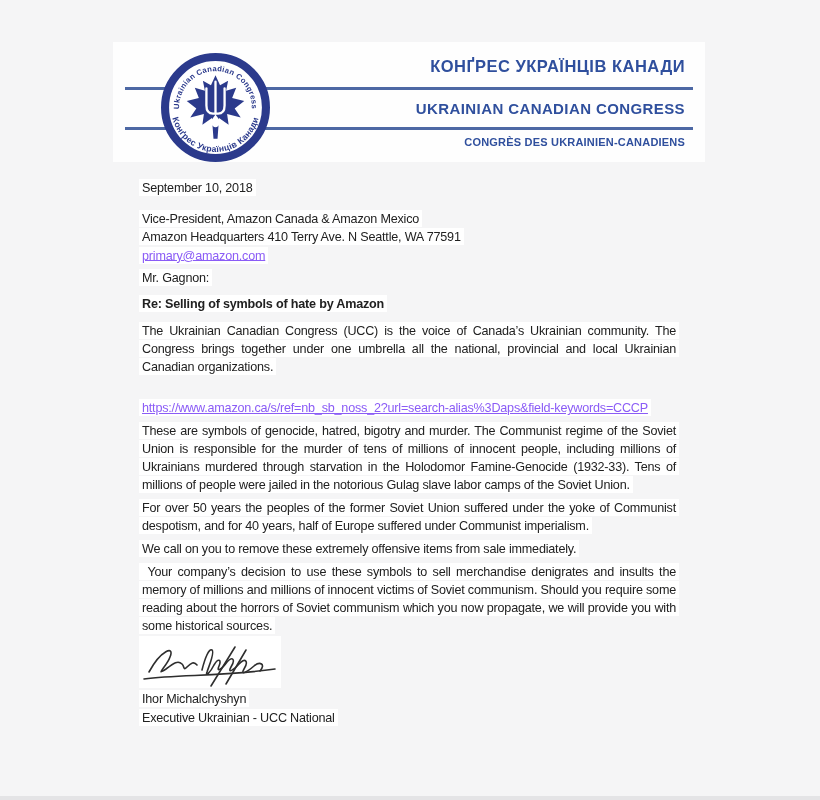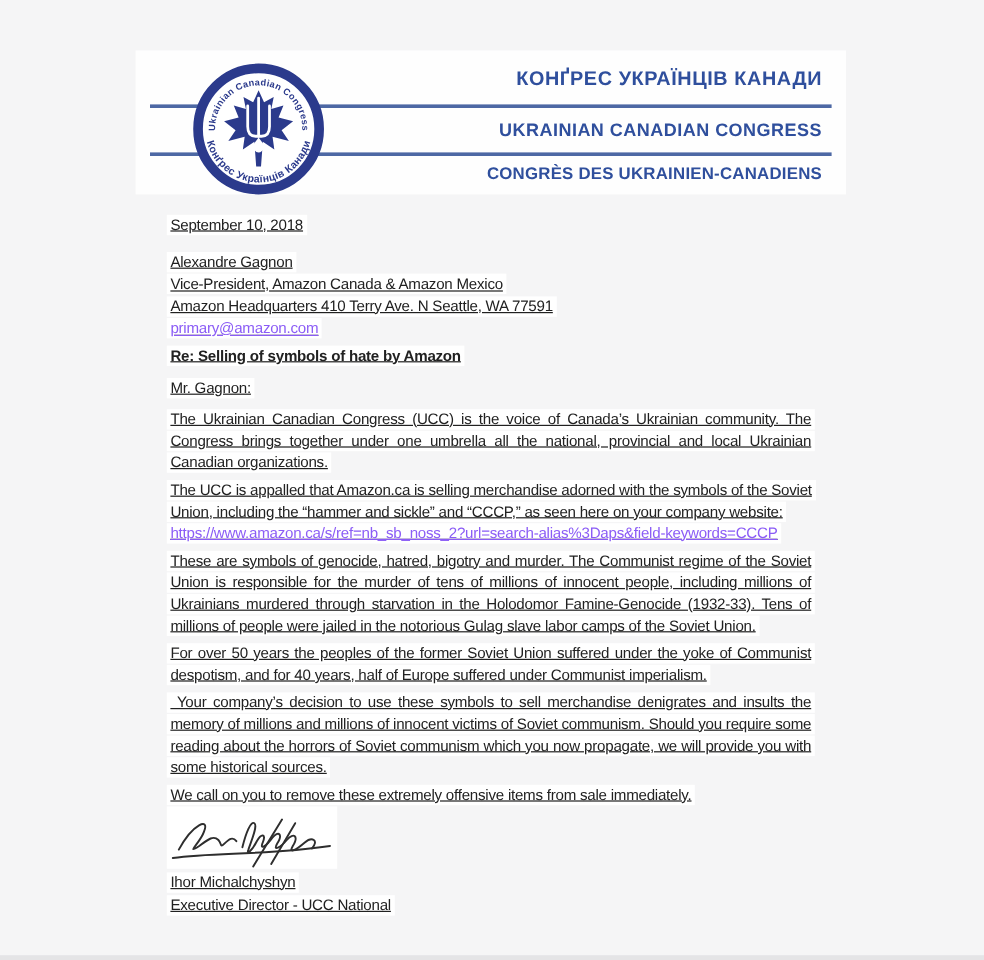--- a/index.html
+++ b/index.html
@@ -25,25 +25,25 @@
   .logo{
     position:absolute;left:160px;top:52px;width:111px;height:111px;z-index:3;
   }
   .org-names{position:absolute;right:135px;left:300px;top:0;height:165px;z-index:2;text-align:right;}
   .org-name{
     position:absolute;right:0;left:0;
     color:#2f4f9d;font-weight:600;white-space:nowrap;
   }
   .org-name-uk{top:57px;font-size:16.5px;letter-spacing:.5px;}
   .org-name-en{top:100px;font-size:15px;letter-spacing:.4px;}
-  .org-name-fr{top:136px;font-size:14px;letter-spacing:.2px;}
+  .org-name-fr{top:136px;font-size:11px;letter-spacing:.2px;}
   
   .letter{
     position:absolute;left:139px;top:178px;width:540px;
-    font-size:12.6px;letter-spacing:-0.2px;line-height:18px;color:#212121;z-index:1;text-decoration:underline;
+    font-size:12.6px;letter-spacing:-0.2px;line-height:18px;color:#212121;z-index:1;
   }
   .hl{background:#fff;padding:1.5px 3px;box-decoration-break:clone;-webkit-box-decoration-break:clone;}
   .block{margin:0 0 5px 0;}
   .date-line{margin-bottom:13px;}
   .recipient{line-height:18.5px;margin-bottom:4px;}
   .salutation{margin-bottom:8px;}
   .subject{font-weight:700;margin-bottom:9px;}
   p.para{margin:0 0 5px 0;text-align:justify;}
   .last-para{margin-bottom:7px;}
   a.link{color:#8b5cf6;text-decoration:underline;}
@@ -92,55 +92,54 @@
     <div class="org-name org-name-uk">КОНҐРЕС УКРАЇНЦІВ КАНАДИ</div>
     <div class="org-name org-name-en">UKRAINIAN CANADIAN CONGRESS</div>
     <div class="org-name org-name-fr">CONGRÈS DES UKRAINIEN-CANADIENS</div>
   </div>
 
   <div class="letter">
 
     <div class="block date-line"><span class="hl">September 10, 2018</span></div>
 
     <div class="recipient">
-      <div><span class="hl">Alexandre Gagnon</span></div>
       <div><span class="hl">Vice-President, Amazon Canada &amp; Amazon Mexico</span></div>
       <div><span class="hl">Amazon Headquarters 410 Terry Ave. N Seattle, WA 77591</span></div>
       <div><a href="#" class="hl link">primary@amazon.com</a></div>
     </div>
 
+    <div class="block salutation"><span class="hl">Mr. Gagnon:</span></div>
+
     <div class="block subject"><span class="hl">Re: Selling of symbols of hate by Amazon</span></div>
-
-    <div class="block salutation"><span class="hl">Mr. Gagnon:</span></div>
 
     <p class="para"><span class="hl">The Ukrainian Canadian Congress (UCC) is the voice of Canada’s Ukrainian community.  The Congress brings together under one umbrella all the national, provincial and local Ukrainian Canadian organizations.</span></p>
 
-    <p class="para"><span class="hl">The UCC is appalled that Amazon.ca is selling merchandise adorned with the symbols of the Soviet Union, including the “hammer and sickle” and “CCCP,” as seen here on your company website:</span><br>
+    <p class="para"><br>
       <a href="#" class="hl link">https://www.amazon.ca/s/ref=nb_sb_noss_2?url=search-alias%3Daps&amp;field-keywords=CCCP</a></p>
 
     <p class="para"><span class="hl">These are symbols of genocide, hatred, bigotry and murder. The Communist regime of the Soviet Union is responsible for the murder of tens of millions of innocent people, including millions of Ukrainians murdered through starvation in the Holodomor Famine-Genocide (1932-33). Tens of millions of people were jailed in the notorious Gulag slave labor camps of the Soviet Union.</span></p>
 
     <p class="para"><span class="hl">For over 50 years the peoples of the former Soviet Union suffered under the yoke of Communist despotism, and for 40 years, half of Europe suffered under Communist imperialism.</span></p>
 
+    <p class="para last-para"><span class="hl">We call on you to remove these extremely offensive items from sale immediately.</span></p>
+
     <p class="para"><span class="hl">&nbsp;Your company’s decision to use these symbols to sell merchandise denigrates and insults the memory of millions and millions of innocent victims of Soviet communism. Should you require some reading about the horrors of Soviet communism which you now propagate, we will provide you with some historical sources.</span></p>
-
-    <p class="para last-para"><span class="hl">We call on you to remove these extremely offensive items from sale immediately.</span></p>
 
 
     <svg class="signature-img" viewBox="0 0 142 52" xmlns="http://www.w3.org/2000/svg">
       <g fill="none" stroke="#2e2e2e" stroke-width="1.6" stroke-linecap="round">
         <path d="M10 36 C 22 14 36 9 31 21 C 28 30 15 41 27 33 C 35 27 39 24 43 28 C 46 31 44 35 48 31 C 52 27 55 25 58 29"></path>
         <path d="M63 34 C 66 22 70 12 73 14 C 76 16 70 30 68 36 C 66 41 71 37 75 29 C 79 22 83 23 80 30 C 77 37 83 33 88 26 C 93 20 97 23 92 31 C 88 38 95 34 100 28 C 106 21 110 25 105 33 C 101 40 108 36 115 30 C 121 25 127 28 121 35"></path>
         <path d="M5 43 C 40 38 82 41 136 33"></path>
         <path d="M96 11 L72 50"></path>
         <path d="M107 14 L87 48"></path>
       </g>
     </svg>
 
     <div class="signer">
       <div><span class="hl">Ihor Michalchyshyn</span></div>
-      <div><span class="hl">Executive Director - UCC National</span></div>
+      <div><span class="hl">Executive Ukrainian - UCC National</span></div>
     </div>
 
   </div>
 
   <div class="bottom-strip"></div>
 </div>
 
 </body></html>

